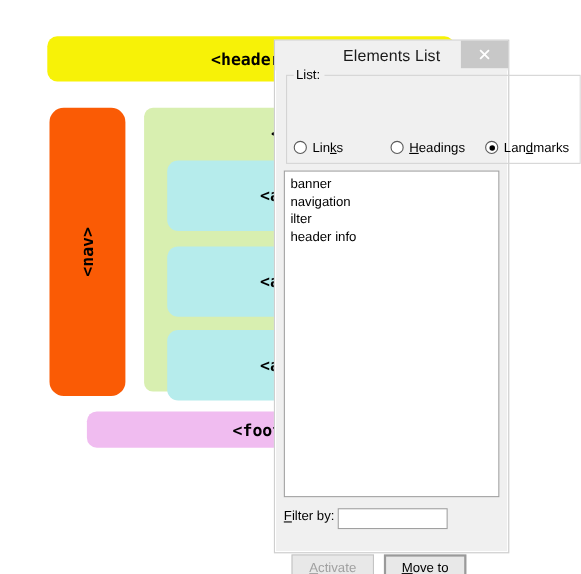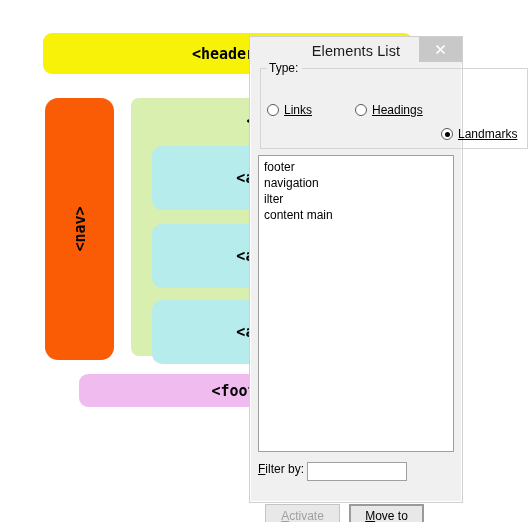--- a/index.html
+++ b/index.html
@@ -149,23 +149,22 @@
   #type-legend {
     position: absolute;
     left: 6px; top: -8px;
     background: #f0f0f0;
     padding: 0 4px 0 2px;
     font-size: 12px;
     color: #000;
   }
   #radio-row {
     display: flex;
-    align-items: center;
+    align-items: flex-end;
     gap: 0px;
-    text-decoration: underline;
   }
   .radio-item {
     display: flex;
     align-items: center;
     cursor: pointer;
     font-size: 12px;
     white-space: nowrap;
   }
   #radio-links   { width: 88px; }
   #radio-head    { width: 86px; }
@@ -304,21 +303,21 @@
     <button id="close-btn">
       <svg width="11" height="11" viewBox="0 0 11 11" aria-hidden="true">
         <path d="M1.5 1.5 L9.5 9.5 M9.5 1.5 L1.5 9.5" stroke="#ffffff" stroke-width="1.7" fill="none"></path>
       </svg>
     </button>
   </div>
 
   <div id="dialog-body">
 
     <fieldset id="type-group">
-      <span id="type-legend">Type:</span>
+      <span id="type-legend">List:</span>
 
       <div id="radio-row">
 
         <label class="radio-item" id="radio-links">
           <span class="radio-dot"></span>
           <span>Lin<span class="u">k</span>s</span>
         </label>
 
         <label class="radio-item" id="radio-head">
           <span class="radio-dot"></span>
@@ -327,24 +326,24 @@
 
         <label class="radio-item" id="radio-land">
           <span class="radio-dot checked"></span>
           <span>Lan<span class="u">d</span>marks</span>
         </label>
 
       </div>
     </fieldset>
 
     <div id="list-box">
-      <div class="list-item"><span class="selected">footer</span></div>
+      <div class="list-item"><span class="selected">banner</span></div>
       <div class="list-item">navigation</div>
       <div class="list-item">ilter</div>
-      <div class="list-item">content main</div>
+      <div class="list-item">header info</div>
     </div>
 
     <div id="filter-row">
       <span id="filter-label"><span class="u">F</span>ilter by:</span>
       <input id="filter-input" type="text" value="" placeholder="" style="">
     </div>
 
     <div id="button-row">
       <button class="dlg-btn disabled"><span class="u">A</span>ctivate</button>
       <button class="dlg-btn default"><span class="u">M</span>ove to</button>

